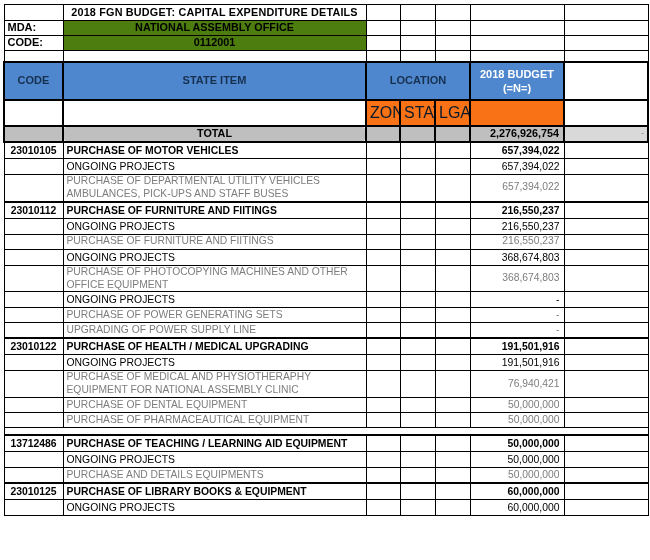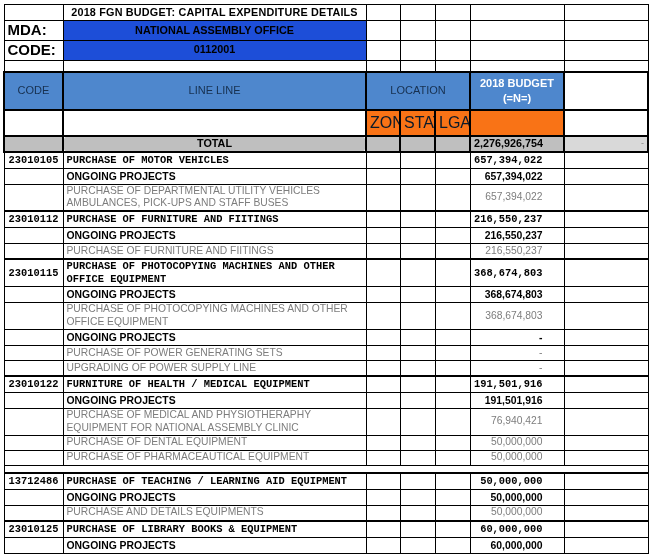--- a/index.html
+++ b/index.html
@@ -8,42 +8,42 @@
   table{border-collapse:collapse;table-layout:fixed;width:644px;}
   td,th{border:1px solid #000;padding:0 3px;font-size:10.3px;line-height:1.25;overflow:hidden;vertical-align:middle;}
   
   col.c-code{width:59px;} col.c-item{width:303px;} col.c-zone{width:34px;}
   col.c-state{width:35px;} col.c-lga{width:35px;} col.c-amt{width:94px;} col.c-note{width:84px;}
   
   tr.r-title td{height:15px;margin-top:24px;}
   tr.r-mda td, tr.r-code td{height:14px;}
   tr.r-blank td{height:10px;}
   .title-cell{font-weight:bold;text-align:center;font-size:10.8px;letter-spacing:.2px;}
-  .lbl{font-weight:bold;font-size:15px;}
-  .green{background:#1d4ed8;font-weight:bold;text-align:center;font-size:10.8px;}
+  .lbl{font-weight:bold;font-size:11px;}
+  .green{background:#4d7c0f;font-weight:bold;text-align:center;font-size:10.8px;}
   
   tr.r-head th{height:36px;background:#4e87cd;border:2px solid #000;font-size:11px;}
-  th.hdr-navy{color:#17304f;font-weight:normal;margin-top:24px;}
+  th.hdr-navy{color:#17304f;font-weight:bold;margin-top:24px;}
   th.hdr-budget{color:#fff;font-weight:bold;line-height:1.3;}
   tr.r-head td.extra{background:#fff;border:2px solid #000;}
   tr.r-sub td{height:24px;border-width:2px;}
   .ltblue{background:#f97316;font-weight:normal;text-align:center;color:#0b1a2a;font-size:16px;}
   
   tr.r-total td{height:14px;background:#bfbfbf;font-weight:bold;border-width:2px;}
   tr.r-total td.total-label{text-align:center;font-size:10.8px;border-radius:6px;}
   tr.r-total td.amount{font-size:10.8px;}
   tr.r-total td.note{background:#d9d9d9;color:#8a8a8a;font-weight:normal;text-align:right;font-size:9px;}
   
   td.code{text-align:center;font-weight:bold;font-size:10.4px;}
-  td.amount{text-align:right;padding-right:21px;}
+  td.amount{text-align:right;padding-right:4px;}
   td.item{white-space:pre-line;}
-  tr.group td{height:15px;border-top-width:2px;font-family:Liberation Mono, monospace;}
+  tr.group td{height:15px;border-top-width:2px;}
   tr.group td.item, tr.group td.amount{font-weight:bold;font-size:10.4px;margin-left:28px;}
   tr.subgroup td{height:15px;}
-  tr.subgroup td.item, tr.subgroup td.amount{font-weight:bold;font-size:10.4px;margin-left:13px;}
+  tr.subgroup td.item, tr.subgroup td.amount{font-weight:normal;font-size:10.4px;margin-left:13px;}
   tr.detail td{height:14px;}
   tr.detail td.item, tr.detail td.amount{color:#7d7d7d;font-size:10.3px;}
   tr.spacer td{height:6px;border-left:1px solid #000;border-right:1px solid #000;border-top:1px solid #000;border-bottom:2px solid #000;}
 </style>
 </head>
 <body>
 
 <div class="sheet">
   <table>
     <colgroup>
@@ -87,21 +87,21 @@
         <td></td>
         <td></td>
         <td></td>
         <td></td>
         <td></td>
         <td></td>
         <td></td>
       </tr>
       <tr class="r-head">
         <th class="hdr-navy">CODE</th>
-        <th class="hdr-navy">LINE LINE</th>
+        <th class="hdr-navy">STATE ITEM</th>
         <th class="hdr-navy" colspan="3">LOCATION</th>
         <th class="hdr-budget">
           <div>2018 BUDGET</div>
           <div>(=N=)</div>
         </th>
         <td class="extra"></td>
       </tr>
       <tr class="r-sub">
         <td></td>
         <td></td>
@@ -170,55 +170,45 @@
         </tr>
         <tr class="detail">
           <td class="code"></td>
           <td class="item">PURCHASE OF FURNITURE AND FIITINGS</td>
           <td class="zone"></td>
           <td class="state"></td>
           <td class="lga"></td>
           <td class="amount">216,550,237</td>
           <td class="note"></td>
         </tr>
-        <tr class="group">
-          <td class="code">23010115</td>
+        <tr class="subgroup">
+          <td class="code"></td>
+          <td class="item">ONGOING PROJECTS</td>
+          <td class="zone"></td>
+          <td class="state"></td>
+          <td class="lga"></td>
+          <td class="amount">368,674,803</td>
+          <td class="note"></td>
+        </tr>
+        <tr class="detail">
+          <td class="code"></td>
           <td class="item">PURCHASE OF PHOTOCOPYING MACHINES AND OTHER
 OFFICE EQUIPMENT</td>
           <td class="zone"></td>
           <td class="state"></td>
           <td class="lga"></td>
           <td class="amount">368,674,803</td>
           <td class="note"></td>
         </tr>
         <tr class="subgroup">
           <td class="code"></td>
           <td class="item">ONGOING PROJECTS</td>
           <td class="zone"></td>
           <td class="state"></td>
           <td class="lga"></td>
-          <td class="amount">368,674,803</td>
-          <td class="note"></td>
-        </tr>
-        <tr class="detail">
-          <td class="code"></td>
-          <td class="item">PURCHASE OF PHOTOCOPYING MACHINES AND OTHER
-OFFICE EQUIPMENT</td>
-          <td class="zone"></td>
-          <td class="state"></td>
-          <td class="lga"></td>
-          <td class="amount">368,674,803</td>
-          <td class="note"></td>
-        </tr>
-        <tr class="subgroup">
-          <td class="code"></td>
-          <td class="item">ONGOING PROJECTS</td>
-          <td class="zone"></td>
-          <td class="state"></td>
-          <td class="lga"></td>
           <td class="amount">-</td>
           <td class="note"></td>
         </tr>
         <tr class="detail">
           <td class="code"></td>
           <td class="item">PURCHASE OF POWER GENERATING SETS</td>
           <td class="zone"></td>
           <td class="state"></td>
           <td class="lga"></td>
           <td class="amount">-</td>
@@ -228,21 +218,21 @@
           <td class="code"></td>
           <td class="item">UPGRADING OF POWER SUPPLY LINE</td>
           <td class="zone"></td>
           <td class="state"></td>
           <td class="lga"></td>
           <td class="amount">-</td>
           <td class="note"></td>
         </tr>
         <tr class="group">
           <td class="code">23010122</td>
-          <td class="item">FURNITURE OF HEALTH / MEDICAL EQUIPMENT</td>
+          <td class="item">PURCHASE OF HEALTH / MEDICAL UPGRADING</td>
           <td class="zone"></td>
           <td class="state"></td>
           <td class="lga"></td>
           <td class="amount">191,501,916</td>
           <td class="note"></td>
         </tr>
         <tr class="subgroup">
           <td class="code"></td>
           <td class="item">ONGOING PROJECTS</td>
           <td class="zone"></td>

